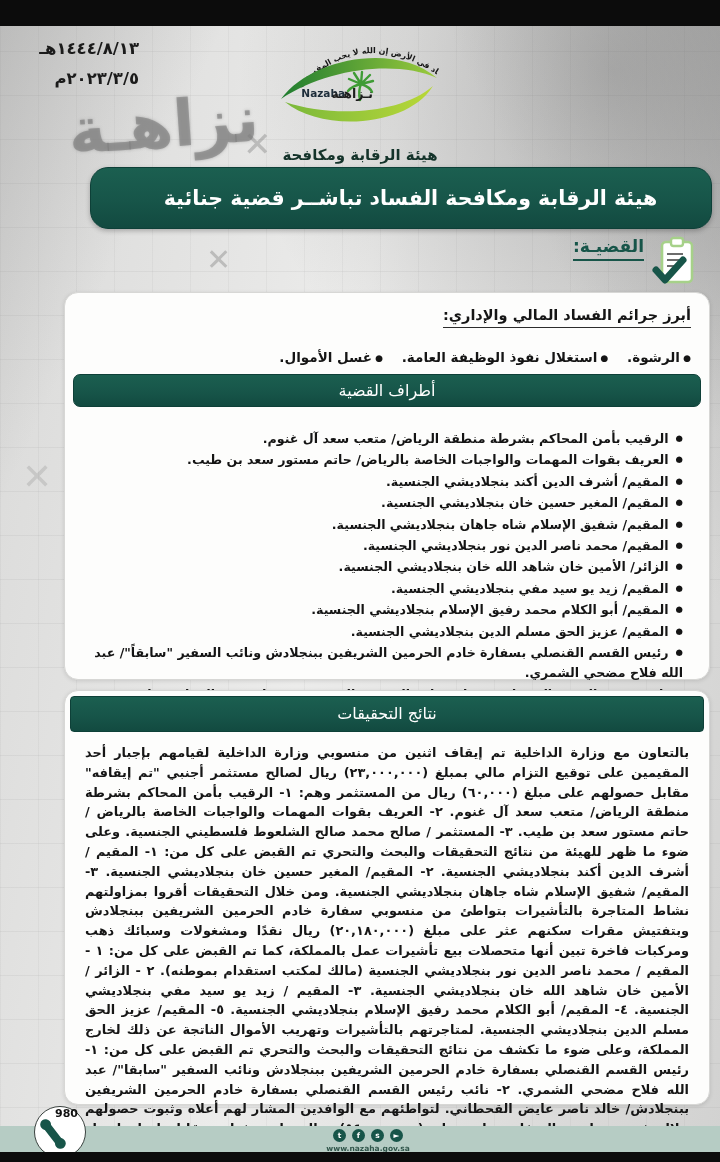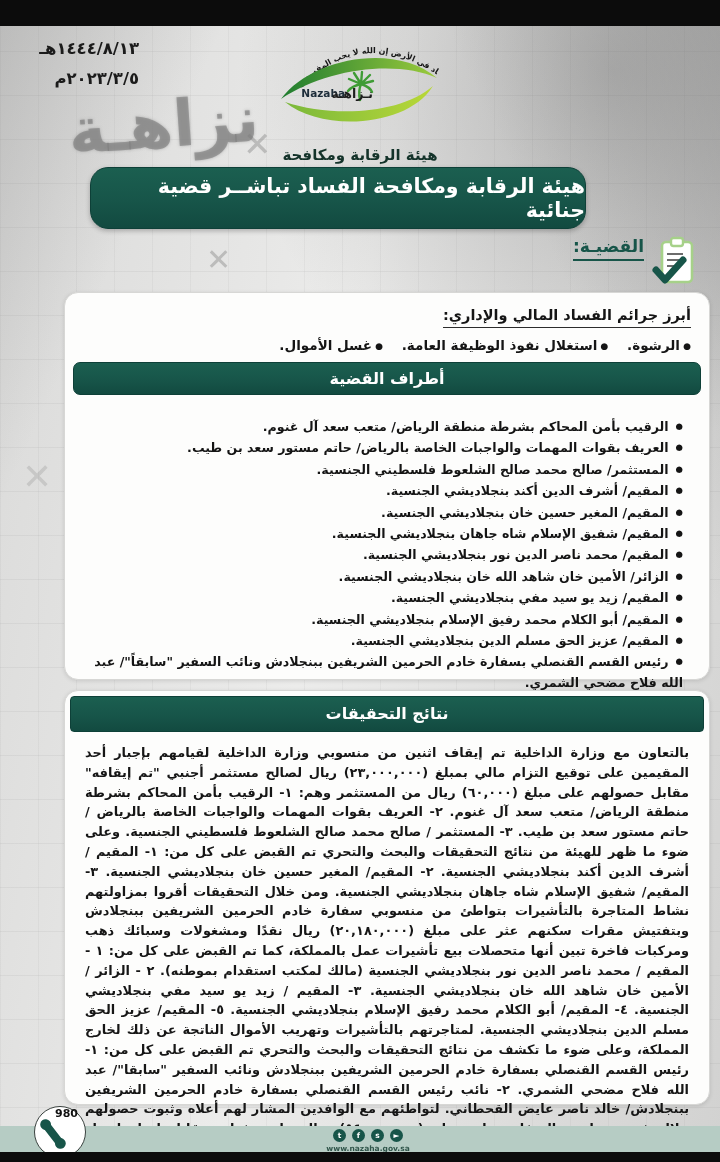--- a/index.html
+++ b/index.html
@@ -31,21 +31,21 @@
 
   
   .dates { position:absolute; left:23px; top:34px; width:116px; direction:rtl; text-align:right;
            font-weight:bold; font-size:16.5px; color:#1b1b1b; line-height:30px; }
   .logo-wrap { position:absolute; left:262px; top:28px; width:196px; text-align:center; }
   .org-ar { font-size:15px; font-weight:bold; color:#14332a; direction:rtl; margin-top:2px; }
   .org-en { font-size:8px;  font-weight:bold; color:#141414; letter-spacing:.2px; }
 
   
   .title-banner {
-    position:absolute; left:90px; top:167px; width:496px; height:62px;
+    position:absolute; left:90px; top:167px; width:622px; height:62px;
     background:linear-gradient(180deg,#1b5f50 0%, #175549 55%, #124a40 100%);
     border:1px solid #0e4038; border-radius:18px; z-index:3;
     display:flex; align-items:center; justify-content:center;
     box-shadow:0 2px 5px rgba(0,0,0,.25);
     padding-left:19px;
   }
   .title-banner span { color:#fff; font-weight:bold; font-size:20.5px; direction:rtl; }
 
   
   .case-row { position:absolute; right:22px; top:236px; height:52px; display:flex; direction:rtl;
@@ -56,28 +56,28 @@
   
   .card {
     position:absolute; left:64px; width:646px; background:#fdfdfc;
     border:1px solid #d7d7d5; border-radius:14px; z-index:3;
     box-shadow:0 1px 4px rgba(0,0,0,.12);
   }
   #card1 { top:292px; height:388px; padding:10px 16px 8px; direction:rtl; }
   #card2 { top:690px; height:415px; padding:5px; direction:rtl; }
 
   .crimes-heading { display:inline-block; font-size:14.5px; font-weight:bold; color:#151515;
-                    border-bottom:1.7px solid #2c2c2c; padding-bottom:4px; margin:4px 2px 0; }
+                    border-bottom:1.7px solid #2c2c2c; padding-bottom:4px; margin:4px 2px 12px; }
   .crimes-line { margin:9px 2px 9px; font-size:13.5px; font-weight:bold; color:#151515; }
   .crimes-line span { margin-left:14px; }
   .crimes-line span::before { content:"● "; font-size:9px; vertical-align:1.5px; }
 
   .section-banner {
     background:linear-gradient(180deg,#1b5f50 0%, #175549 55%, #124a40 100%);
-    border:1px solid #0e4038; color:#fff; font-weight:bold; font-size:16px;
+    border:1px solid #0e4038; color:#fff; font-weight:normal; font-size:16px;
     text-align:center; border-radius:7px;
   }
   #card1 .section-banner { margin:9px -8px 6px; height:33px; line-height:31px; }
   #card2 .section-banner { height:36px; line-height:34px; border-radius:4px; }
 
   ul.parties { list-style:none; margin-top:21px; }
   ul.parties li { font-size:12.6px; font-weight:bold; color:#141414; line-height:20.9px;
                   text-align:right; padding-right:10px; }
   ul.parties li::before { content:"●"; font-size:8.5px; vertical-align:1.5px; margin-left:7px; }
 
@@ -165,21 +165,20 @@
     <span class="crimes-heading">أبرز جرائم الفساد المالي والإداري:</span>
     <div class="crimes-line">
       <span>الرشوة.</span>
       <span>استغلال نفوذ الوظيفة العامة.</span>
       <span>غسل الأموال.</span>
     </div>
     <div class="section-banner">أطراف القضية</div>
     <ul class="parties">
       <li>الرقيب بأمن المحاكم بشرطة منطقة الرياض/ متعب سعد آل غنوم.</li>
       <li>العريف بقوات المهمات والواجبات الخاصة بالرياض/ حاتم مستور سعد بن طيب.</li>
-      <li>المستثمر/ صالح محمد صالح الشلعوط فلسطيني الجنسية.</li>
       <li>المقيم/ أشرف الدين أكند بنجلاديشي الجنسية.</li>
       <li>المقيم/ المغير حسين خان بنجلاديشي الجنسية.</li>
       <li>المقيم/ شفيق الإسلام شاه جاهان بنجلاديشي الجنسية.</li>
       <li>المقيم/ محمد ناصر الدين نور بنجلاديشي الجنسية.</li>
       <li>الزائر/ الأمين خان شاهد الله خان بنجلاديشي الجنسية.</li>
       <li>المقيم/ زيد يو سيد مفي بنجلاديشي الجنسية.</li>
       <li>المقيم/ أبو الكلام محمد رفيق الإسلام بنجلاديشي الجنسية.</li>
       <li>المقيم/ عزيز الحق مسلم الدين بنجلاديشي الجنسية.</li>
       <li>رئيس القسم القنصلي بسفارة خادم الحرمين الشريفين ببنجلادش ونائب السفير "سابقاً"/ عبد الله فلاح مضحي الشمري.</li>
       <li>نائب رئيس القسم القنصلي بسفارة خادم الحرمين الشريفين ببنجلادش/ خالد ناصر عايض القحطاني.</li>

